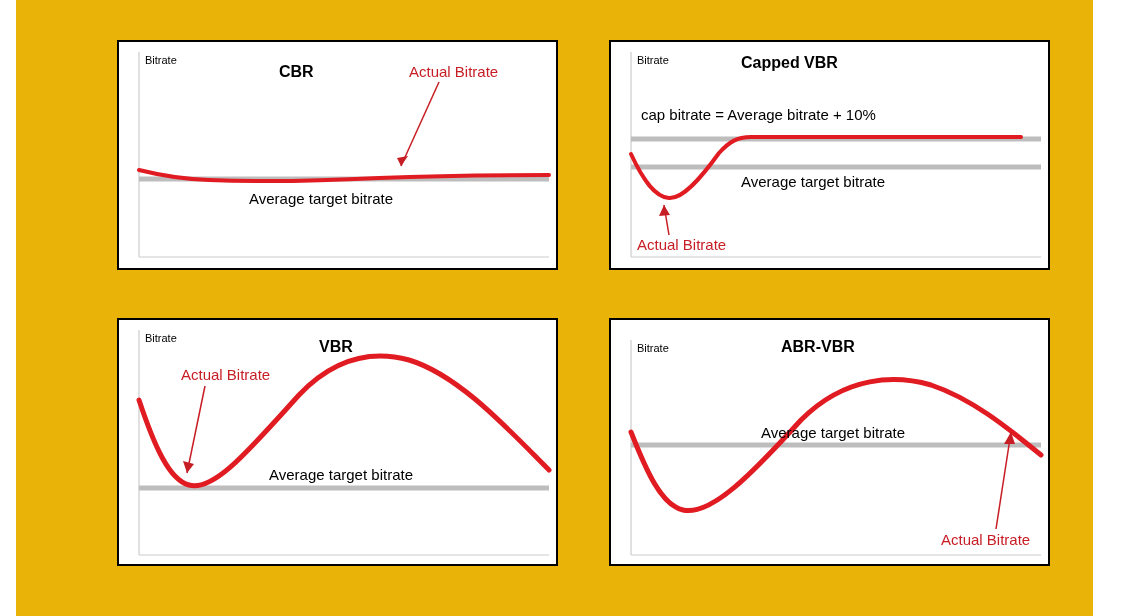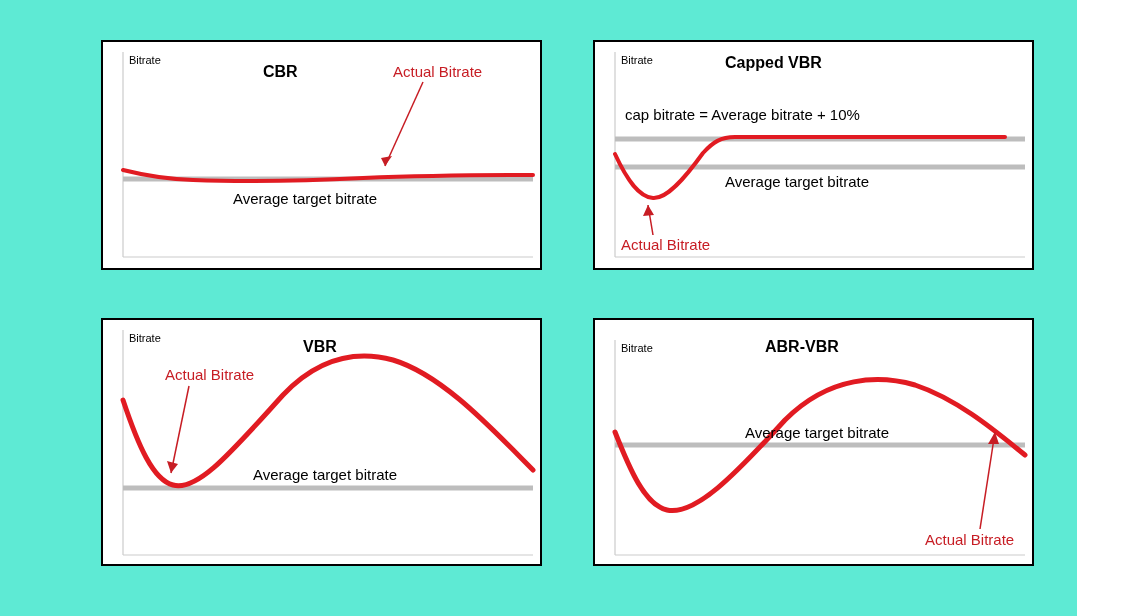--- a/index.html
+++ b/index.html
@@ -7,21 +7,22 @@
     padding: 0;
     background: #ffffff;
     font-family: Arial, Helvetica, sans-serif;
     width: 1133px;
     height: 616px;
   }
   .page {
     position: relative;
     width: 1077px;
     height: 616px;
-    background: #5eead4;
+    background: #eab308;
+    margin-left: 16px;
   }
   .panel {
     position: absolute;
     background: #fff;
     border: 2px solid #000;
     box-sizing: border-box;
   }
   svg { display: block; }
   .axis-label {
     font-size: 11px;

